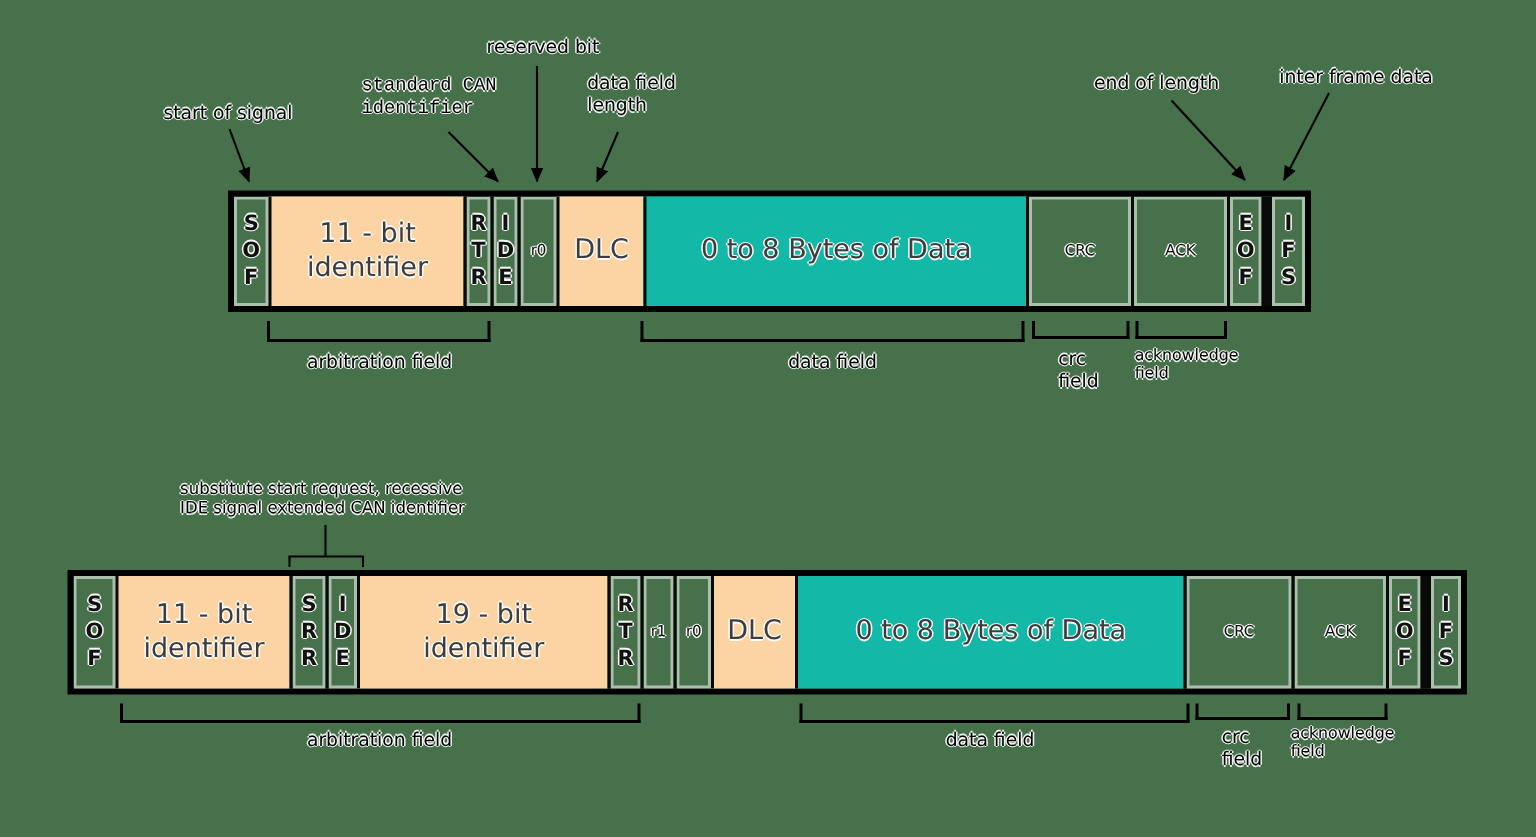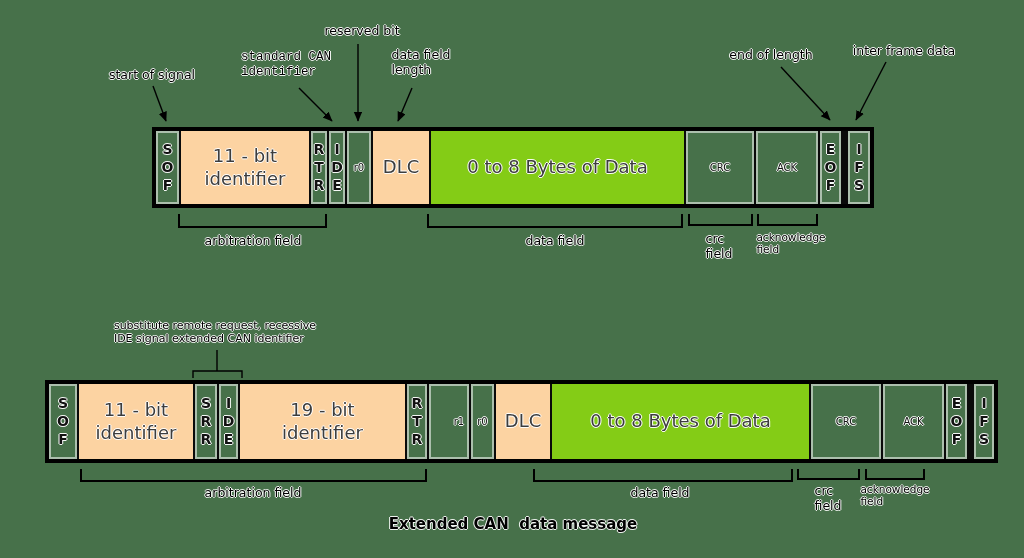--- a/index.html
+++ b/index.html
@@ -22,21 +22,21 @@
     align-items:center;
     justify-content:center;
     text-align:center;
     color:#111;
     text-shadow:1px 0 0 rgba(255,255,255,.95),-1px 0 0 rgba(255,255,255,.95),0 1px 0 rgba(255,255,255,.95),0 -1px 0 rgba(255,255,255,.95);
   }
   .cell + .cell{border-left:2px solid #0a0a0a;}
   .cell.thick{border-left-width:7px;}
   .g{ background:transparent; box-shadow:inset 0 0 0 2px rgba(255,255,255,.55); }
   .ol{ background:#fcd3a2; color:#3d3d3d;}
-  .od{ background:#84cc16; color:#3d3d3d;}
+  .od{ background:#14b8a6; color:#3d3d3d;}
   .v{
     writing-mode:vertical-lr;
     text-orientation:upright;
     font-size:14px;font-weight:600;letter-spacing:2px;line-height:1;
   }
   .txt{font-size:18px;line-height:1.25;white-space:pre-wrap;}
   .small{font-size:10px;}
   
   .lbl{
     position:absolute;
@@ -91,54 +91,53 @@
   <div class="bracket" style="left:688px;top:214px;width:65px;height:12px;"></div>
   <div class="bracket" style="left:757px;top:214px;width:61px;height:12px;"></div>
 
   <div class="lbl" style="left:253px;top:234px;">arbitration field</div>
   <div class="lbl" style="left:555px;top:234px;">data field</div>
   <div class="lbl" style="left:719px;top:232px;">crc
 field</div>
   <div class="lbl tiny" style="left:791px;top:231px;">acknowledge
 field</div>
 
-  <div class="lbl" style="left:215px;top:320px;font-size:11px;">substitute remote request, recessive
+  <div class="lbl" style="left:215px;top:320px;font-size:11px;">substitute start request, recessive
 IDE signal extended CAN identifier</div>
 
   <div class="frame" style="left:45px;top:380px;height:75px;">
     <div class="cell g v" style="width:28px;">SOF</div>
     <div class="cell ol txt" style="width:114px;">11 - bit
 identifier</div>
     <div class="cell g v" style="width:22px;">SRR</div>
     <div class="cell g v" style="width:19px;">IDE</div>
     <div class="cell ol txt" style="width:165px;">19 - bit
 identifier</div>
     <div class="cell g v" style="width:20px;">RTR</div>
-    <div class="cell g small" style="width:20px;padding-left:20px;">r1</div>
+    <div class="cell g small" style="width:20px;">r1</div>
     <div class="cell g small" style="width:23px;">r0</div>
     <div class="cell ol txt" style="width:54px;">DLC</div>
     <div class="cell od txt" style="width:257px;">0 to 8 Bytes of Data</div>
     <div class="cell g small" style="width:70px;">CRC</div>
     <div class="cell g small" style="width:61px;">ACK</div>
     <div class="cell g v" style="width:21px;">EOF</div>
     <div class="cell g v thick" style="width:20px;">IFS</div>
   </div>
 
   <div class="bracket" style="left:80px;top:469px;width:347px;height:13px;"></div>
   <div class="bracket" style="left:533px;top:469px;width:260px;height:13px;"></div>
   <div class="bracket" style="left:797px;top:469px;width:63px;height:11px;"></div>
   <div class="bracket" style="left:865px;top:469px;width:60px;height:11px;"></div>
 
   <div class="lbl" style="left:253px;top:486px;">arbitration field</div>
   <div class="lbl" style="left:660px;top:486px;">data field</div>
   <div class="lbl" style="left:828px;top:484px;">crc
 field</div>
   <div class="lbl tiny" style="left:895px;top:483px;">acknowledge
 field</div>
-  <div class="lbl title" style="left:513px;top:516px;">Extended CAN  data message</div>
 
   <svg id="overlay" width="1024" height="558" viewBox="0 0 1024 558">
     <defs>
       <marker id="ah" markerWidth="9" markerHeight="8" refX="6.5" refY="3" orient="auto">
         <path d="M0,0 L7,3 L0,6 z" fill="#000"></path>
       </marker>
     </defs>
     <g stroke="#000" stroke-width="1.4" fill="none">
       <line x1="153" y1="86" x2="166" y2="121" marker-end="url(#ah)"></line>
       <line x1="299" y1="88" x2="332" y2="121" marker-end="url(#ah)"></line>

